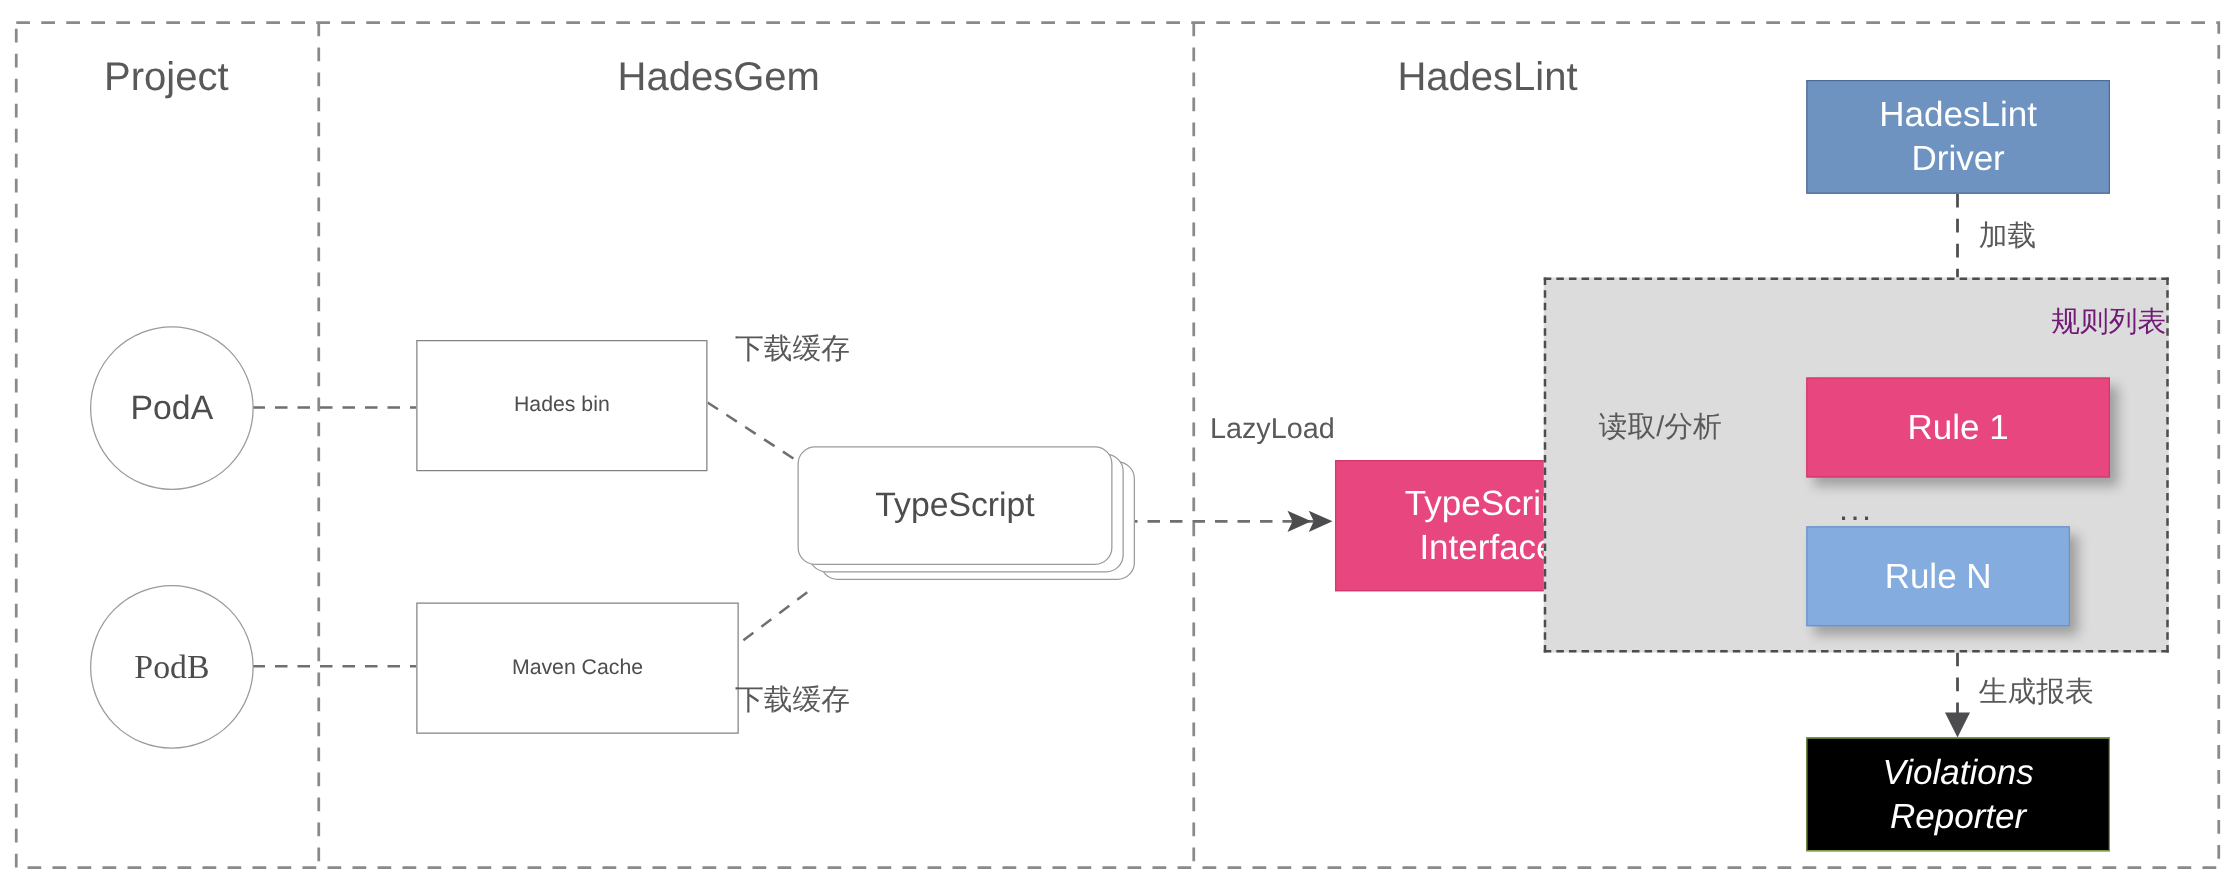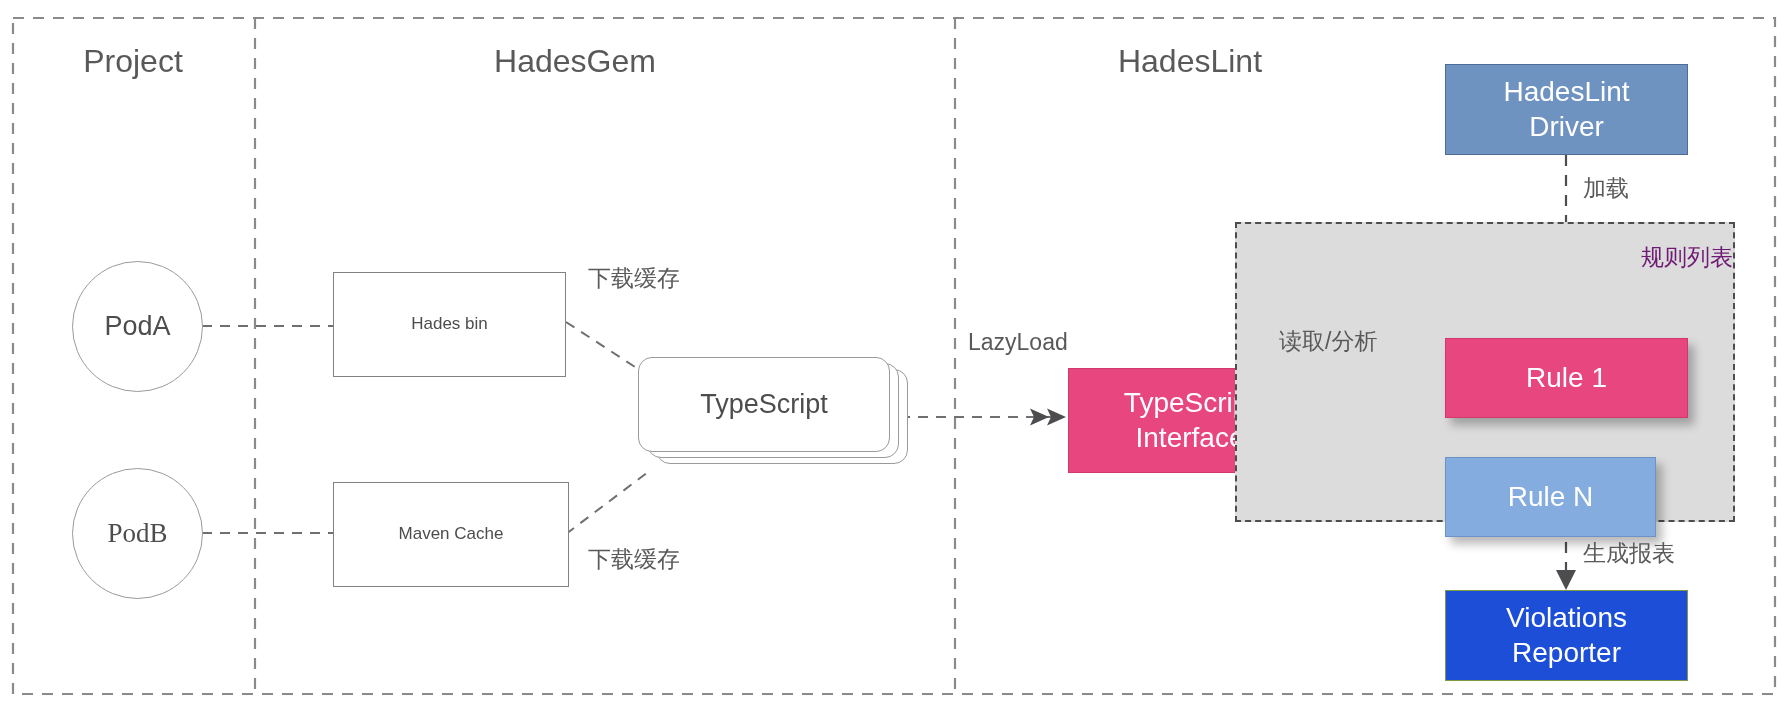--- a/index.html
+++ b/index.html
@@ -56,21 +56,21 @@
   .stack .label {
     position:absolute; left:0; top:0;
     display:flex; align-items:center; justify-content:center;
     color:#4d4d4f; font-size:27px;
   }
   
   .box-fill {
     color:#ffffff;
     font-size:28px;
   }
-  .box-fill.shadow { box-shadow:6px 7px 9px rgba(0,0,0,0.28);margin-top:36px; }
+  .box-fill.shadow { box-shadow:6px 7px 9px rgba(0,0,0,0.28); }
   
   .group-box {
     position:absolute;
     box-sizing:border-box;
     border:2px dashed #4d4d4f;
   }
   .group-title {
     position:absolute; left:0; right:0;
     text-align:right;
     color:#701a75;
@@ -141,21 +141,21 @@
   <div class="node circle" style="left:72px; top:261px; width:131px; height:131px;">
     <span>PodA</span>
   </div>
   <div class="node circle" style="left:72px; top:468px; width:131px; height:131px;font-family:Liberation Serif, serif;">
     <span>PodB</span>
   </div>
 
   <div class="node box-plain" style="left:333px; top:272px; width:233px; height:105px;">
     <span>Hades bin</span>
   </div>
-  <div class="node box-plain" style="left:333px; top:482px; width:236px; height:105px;">
+  <div class="node box-plain" style="left:333px; top:482px; width:258px; height:105px;">
     <span>Maven Cache</span>
   </div>
 
   <div class="stack" style="left:638px; top:357px; width:278px; height:113px;">
     <div class="sheet s3" style="width:252px; height:95px;"></div>
     <div class="sheet s2" style="width:252px; height:95px;"></div>
     <div class="sheet s1" style="width:252px; height:95px;"></div>
     <div class="label" style="width:252px; height:95px;">TypeScript</div>
   </div>
 
@@ -184,21 +184,21 @@
        background:#E8467E; border:1.2px solid #d2386e;">
     <span>Rule 1</span>
   </div>
 
   <div class="node box-fill shadow" style="left:1445px; top:421px; width:211px; height:80px;
        background:#85ACDE; border:1.2px solid #6b93c6;">
     <span>Rule N</span>
   </div>
 
   <div class="node box-fill" style="left:1445px; top:590px; width:243px; height:91px;
-       background:#1d4ed8; border:1.4px solid #7e9a43;">
+       background:#000000; border:1.4px solid #7e9a43;font-style:italic;">
     <div>
       <div>Violations</div>
       <div>Reporter</div>
     </div>
   </div>
 
   <div class="edge-label" style="left:588px; top:263px;">下载缓存</div>
   <div class="edge-label" style="left:588px; top:544px;">下载缓存</div>
   <div class="edge-label" style="left:968px; top:329px;">LazyLoad</div>
   <div class="edge-label" style="left:1279px; top:326px;">读取/分析</div>

